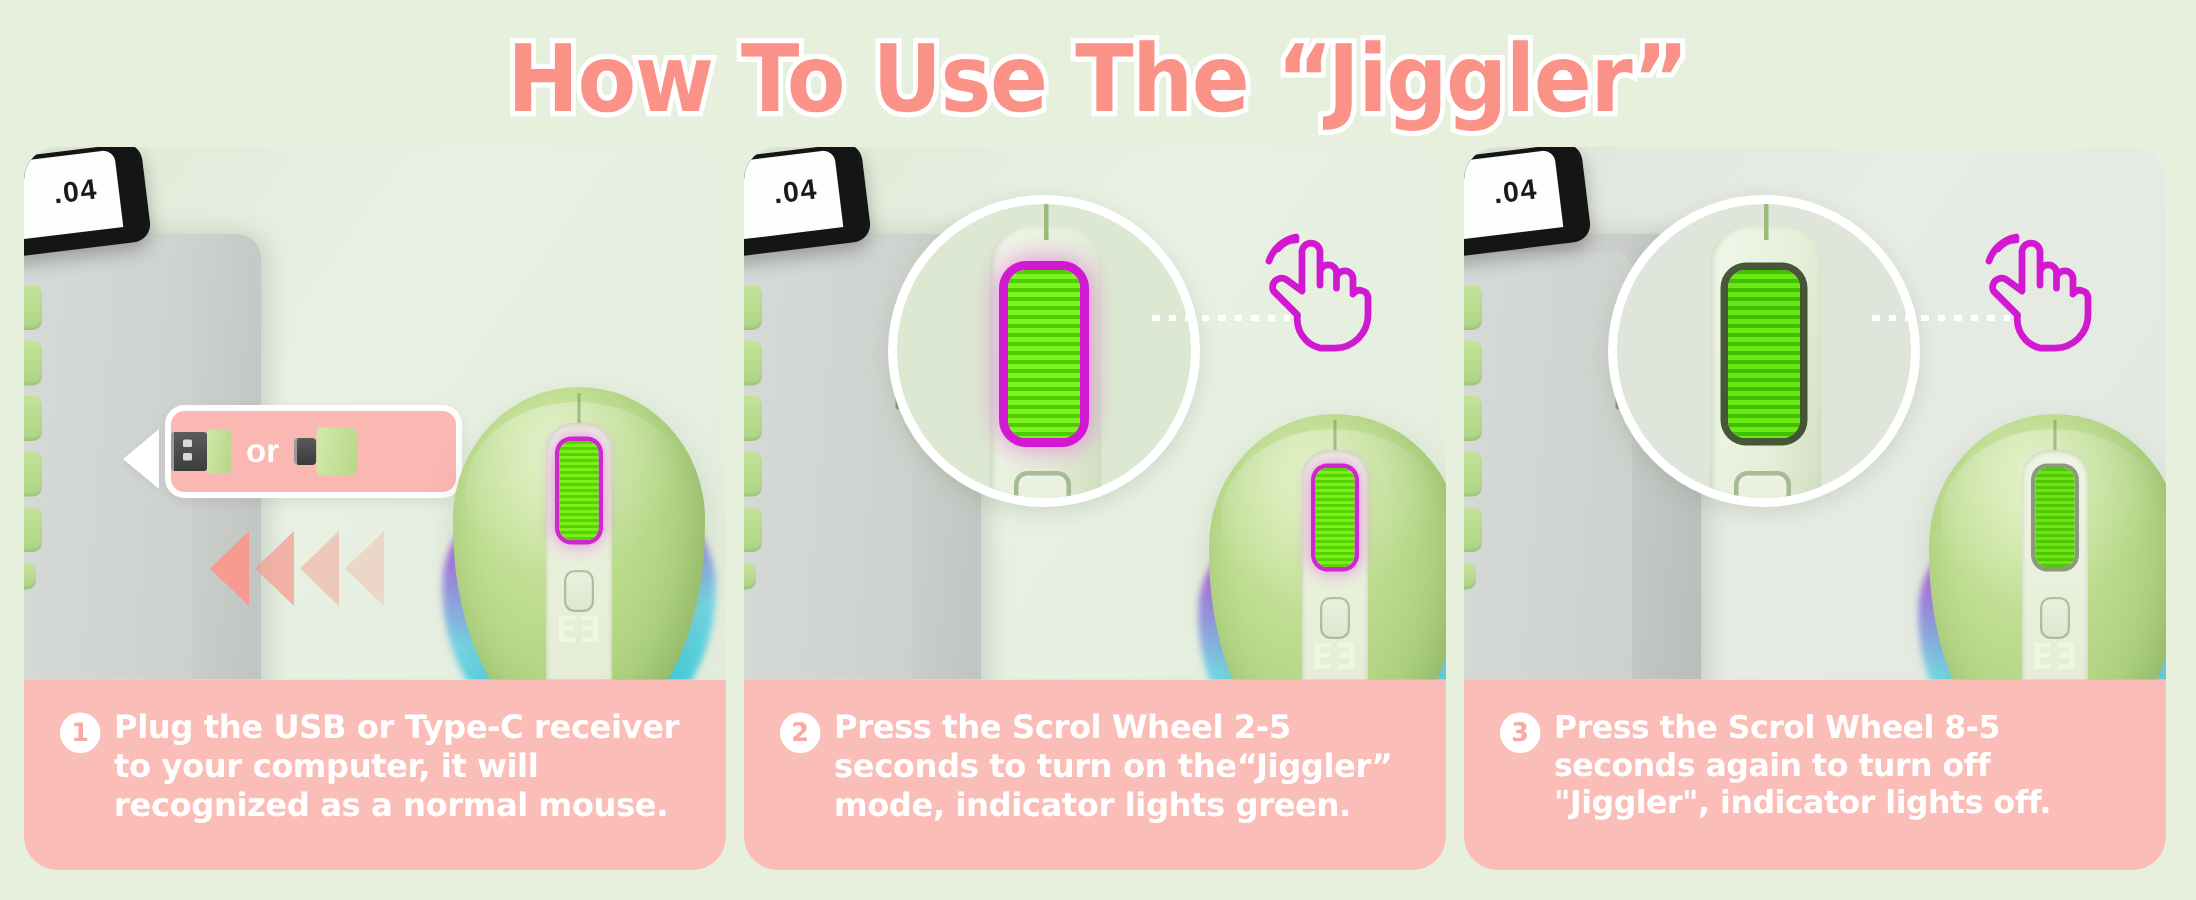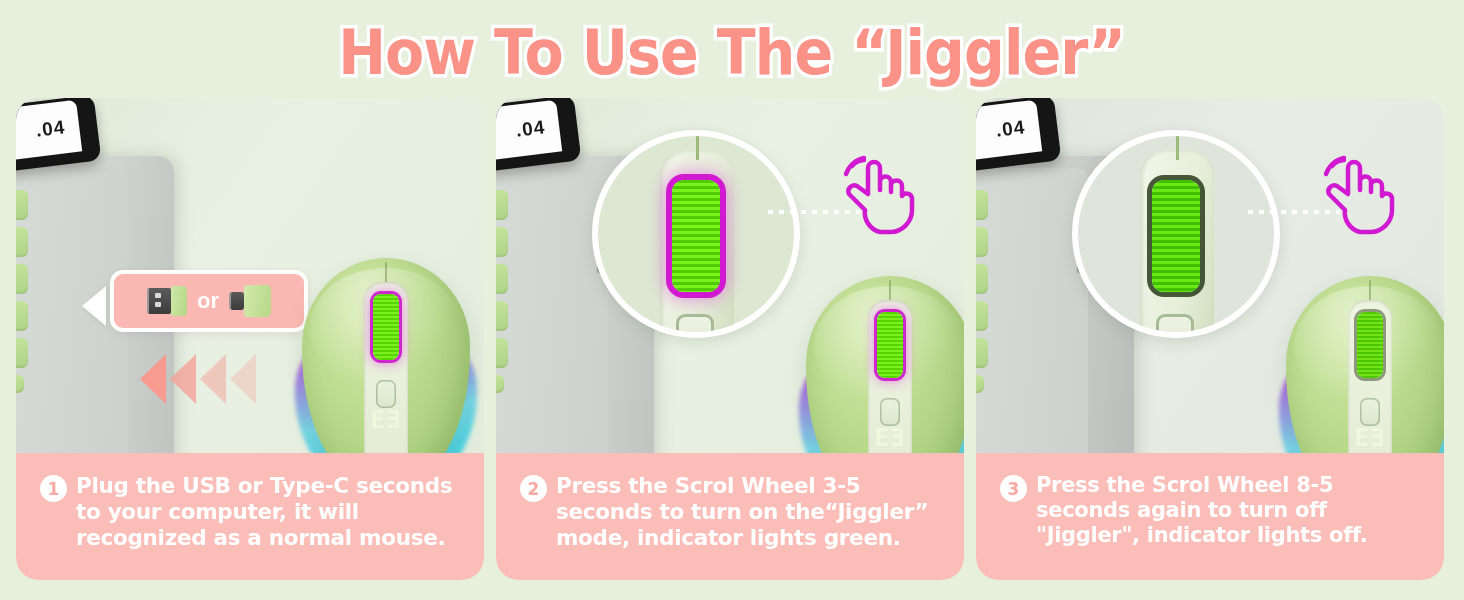--- a/index.html
+++ b/index.html
@@ -96,21 +96,21 @@
   }
   .port-dongle:after{
     content:"";position:absolute;left:-9px;top:11px;width:10px;height:28px;
     background:#8d9a8c;border-radius:2px 0 0 2px;
   }
 
   
   .callout{
     position:absolute;left:94px;top:172px;width:198px;height:62px;
     background:#fbb8b2;border:4px solid #ffffff;border-radius:13px;
-    display:flex;align-items:center;justify-content:center;gap:10px;
+    display:flex;align-items:center;gap:10px;
     box-sizing:border-box;
     box-shadow:0 3px 8px rgba(120,90,90,.12);
   }
   .usb-a{position:relative;width:40px;height:28px;display:flex;align-items:center;}
   .usb-a .metal{
     width:23px;height:26px;background:linear-gradient(180deg,#5c5c5c,#3c3c3c);
     border-radius:2px;position:relative;border-left:2px solid #9a9a9a;
   }
   .usb-a .metal:before{content:"";position:absolute;left:6px;top:5px;width:6px;height:5px;background:#d9d9d9;border-radius:1px;}
   .usb-a .metal:after{content:"";position:absolute;left:6px;top:14px;width:6px;height:5px;background:#d9d9d9;border-radius:1px;}
@@ -322,21 +322,21 @@
           <div class="wheel-well"></div>
           <div class="wheel"></div>
           <div class="dpi-btn"></div>
           <div class="mouse-logo">EƎ</div>
         </div>
 
       </div>
 
       <div class="caption">
         <div class="num-badge">1</div>
-        <div class="cap-text">Plug the USB or Type-C seconds to your computer, it will recognized as a normal mouse.</div>
+        <div class="cap-text">Plug the USB or Type-C receiver to your computer, it will recognized as a normal mouse.</div>
       </div>
     </div>
 
     <div class="panel panel2">
       <div class="photo">
 
         <div class="laptop">
           <div class="laptop-inner"></div>
           <div class="screen">
             <div class="screen-face">.04</div>
@@ -380,21 +380,21 @@
             <path d="M20 18 a16 16 0 0 1 12 -6"></path>
             <path d="M14 26 a24 24 0 0 1 18 -16"></path>
             <path d="M33 62 L17 46 a6 6 0 0 1 8 -8 L36 46 L36 20 a6 6 0 0 1 12 0 L48 42 L48 34 a5.5 5.5 0 0 1 11 0 L59 44 L59 38 a5.5 5.5 0 0 1 11 0 L70 48 a5.5 5.5 0 0 1 10 2 L80 62 a22 22 0 0 1 -22 22 L48 84 a20 20 0 0 1 -15 -22 Z"></path>
           </g>
         </svg>
 
       </div>
 
       <div class="caption">
         <div class="num-badge">2</div>
-        <div class="cap-text">Press the Scrol Wheel 3-5 seconds to turn on the“Jiggler” mode, indicator lights green.</div>
+        <div class="cap-text">Press the Scrol Wheel 2-5 seconds to turn on the“Jiggler” mode, indicator lights green.</div>
       </div>
     </div>
 
     <div class="panel panel3">
       <div class="photo">
 
         <div class="laptop">
           <div class="laptop-inner"></div>
           <div class="screen">
             <div class="screen-face">.04</div>

